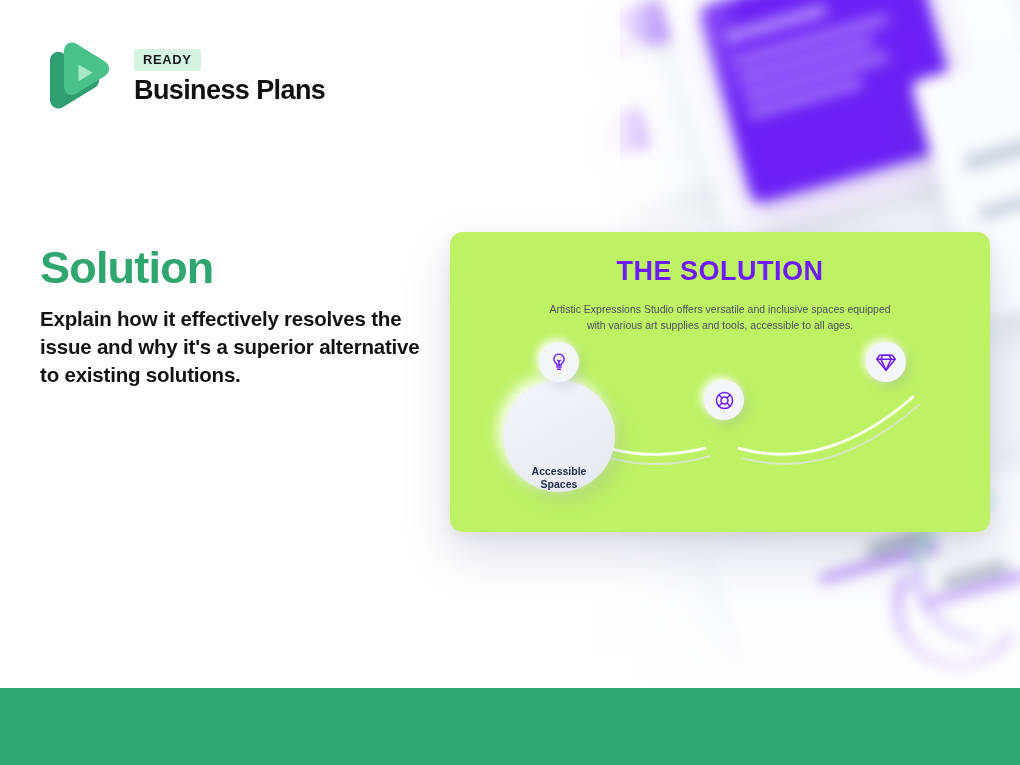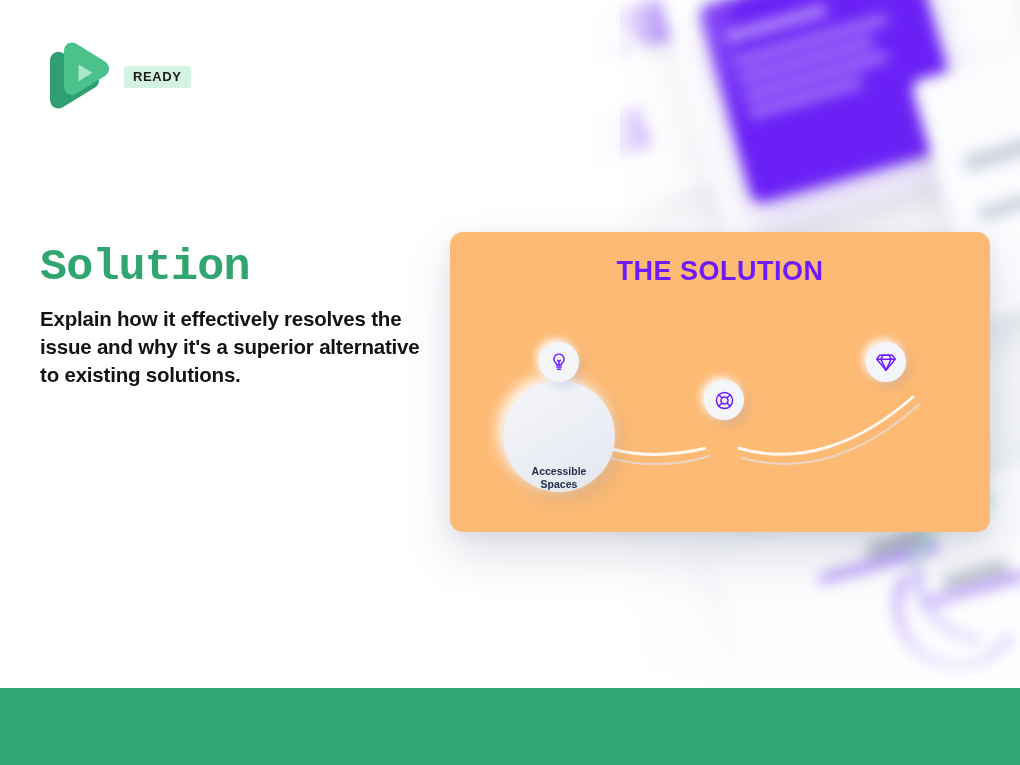--- a/index.html
+++ b/index.html
@@ -116,21 +116,21 @@
     pointer-events: none;
   }
 
   
   .solution-card {
     position: absolute;
     left: 450px;
     top: 232px;
     width: 540px;
     height: 300px;
-    background: #fdba74;
+    background: #bef264;
     border-radius: 13px;
     box-shadow: 0 22px 48px rgba(70,80,120,0.18), 0 4px 14px rgba(70,80,120,0.08);
     overflow: hidden;
   }
   .card-title {
     position: absolute;
     left: 0; right: 0;
     top: 24px;
     text-align: center;
     font-size: 27px;
@@ -197,21 +197,21 @@
   .b3 { left: 380px; top: 148px; width: 112px; height: 112px; }
   .p3 { left: 416px; top: 110px; }
 
   
   .logo-row {
     position: absolute;
     left: 40px;
     top: 38px;
     display: flex;
     align-items: center;
-    gap: 14px;
+    gap: 24px;
   }
   .logo-mark { width: 70px; height: 78px; flex: none; }
   .brand-stack { display: flex; flex-direction: column; gap: 4px; }
   .ready-badge {
     align-self: flex-start;
     background: #d4f3e2;
     color: #1a1a1a;
     font-size: 13px;
     font-weight: bold;
     letter-spacing: 0.6px;
@@ -226,21 +226,20 @@
   }
 
   .page-title {
     position: absolute;
     left: 40px;
     top: 212px;
     font-size: 45px;
     font-weight: bold;
     letter-spacing: -0.8px;
     color: #2fa56f;
-    font-family: Liberation Mono, monospace;
   }
   .body-block {
     position: absolute;
     left: 40px;
     top: 305px;
     width: 400px;
   }
   .body-para {
     font-size: 20.5px;
     font-weight: bold;
@@ -307,20 +306,21 @@
       </div>
     </div>
     <div class="media-fade-left"></div>
     <div class="media-fade-bottom"></div>
   </div>
 
   <div class="left-spill"></div>
 
   <div class="solution-card">
     <div class="card-title">THE SOLUTION</div>
+    <div class="card-sub">Artistic Expressions Studio offers versatile and inclusive spaces equipped with various art supplies and tools, accessible to all ages.</div>
 
     <svg class="connector" viewBox="0 0 420 90">
       <path d="M10 12 C 70 70, 130 82, 196 66" fill="none" stroke="#ffffff" stroke-width="3" opacity="0.9"></path>
       <path d="M6 22 C 70 82, 140 92, 200 74" fill="none" stroke="#dfe3ed" stroke-width="2" opacity="0.7"></path>
       <path d="M228 66 C 290 84, 350 62, 404 14" fill="none" stroke="#ffffff" stroke-width="3" opacity="0.9"></path>
       <path d="M232 76 C 296 94, 356 70, 410 22" fill="none" stroke="#dfe3ed" stroke-width="2" opacity="0.7"></path>
     </svg>
 
     <div class="bubble b1">
       <div class="bubble-label">Accessible
@@ -359,20 +359,21 @@
   </div>
 
   <div class="logo-row">
     <svg class="logo-mark" viewBox="0 0 70 78">
       <path d="M10 22.5 C10 15.5 17 11.5 22.8 15.1 L55 34.7 C60.6 38.1 60.6 46.2 55 49.6 L22.8 69.2 C17 72.8 10 68.8 10 61.8 Z" fill="#2f9e70"></path>
       <path d="M24 13 C24 6.2 30.8 2.3 36.4 5.8 L65 23.4 C70.4 26.8 70.4 34.6 65 38 L36.4 55.6 C30.8 59.1 24 55.2 24 48.4 Z" fill="#4bc28c"></path>
       <path d="M38.5 26.5 L52.5 34.8 L38.5 43.2 Z" fill="#a9e7c9"></path>
     </svg>
     <div class="brand-stack">
       <span class="ready-badge">READY</span>
+      <span class="brand-name">Business Plans</span>
     </div>
   </div>
 
   <h1 class="page-title">Solution</h1>
 
   <div class="body-block">
     <p class="body-para">Explain how it effectively resolves the issue and why it's a superior alternative to existing solutions.</p>
   </div>
 
   <div class="footer-bar"></div>

